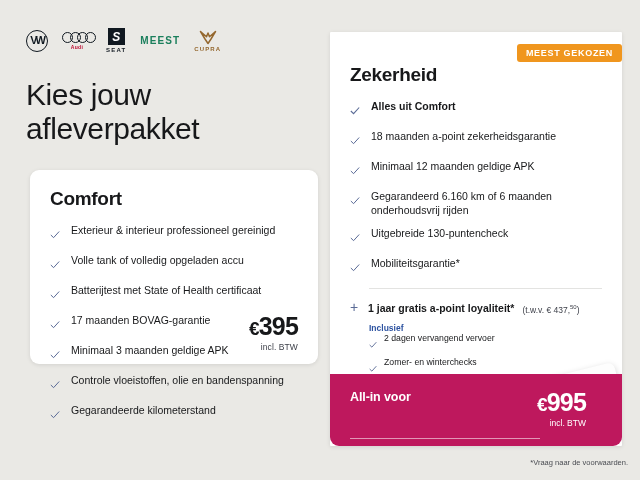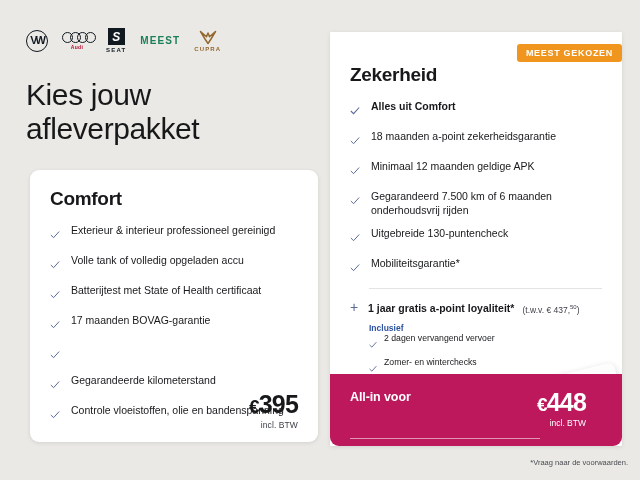--- a/index.html
+++ b/index.html
@@ -58,21 +58,21 @@
 
   
   .headline {
     position: absolute; left: 26px; top: 78px;
     font-size: 30px; line-height: 1.12; font-weight: 400;
     color: #17181a; letter-spacing: -0.4px; max-width: 270px;
   }
 
   
   .comfort-card {
-    position: absolute; left: 30px; top: 170px; width: 288px; height: 272px;
+    position: absolute; left: 30px; top: 170px; width: 288px; height: 194px;
     background: #ffffff; border-radius: 9px;
     box-shadow: 0 1px 4px rgba(0,0,0,.10);
     padding: 18px 20px 14px 20px;
   }
   .comfort-title {
     font-size: 19px; font-weight: 700; color: #17181a;
     letter-spacing: -0.3px; margin-bottom: 13px;
   }
   .feat-list { list-style: none; }
   .feat {
@@ -250,36 +250,37 @@
             </svg>
         </span>
         <span class="txt">17 maanden BOVAG-garantie</span>
       </li>
       <li class="feat">
         <span class="tick">
           <svg viewBox="0 0 12 12" width="10" height="10">
               <path d="M1 6 L4.3 9.2 L11 1.8" fill="none" stroke="#5a6b96" stroke-width="1.2"></path>
             </svg>
         </span>
+        <span class="txt">Minimaal 3 maanden geldige APK</span>
+      </li>
+      <li class="feat">
+        <span class="tick">
+          <svg viewBox="0 0 12 12" width="10" height="10">
+              <path d="M1 6 L4.3 9.2 L11 1.8" fill="none" stroke="#5a6b96" stroke-width="1.2"></path>
+            </svg>
+        </span>
+        <span class="txt">Controle vloeistoffen, olie en bandenspanning</span>
       </li>
       <li class="feat">
         <span class="tick">
           <svg viewBox="0 0 12 12" width="10" height="10">
               <path d="M1 6 L4.3 9.2 L11 1.8" fill="none" stroke="#5a6b96" stroke-width="1.2"></path>
             </svg>
         </span>
         <span class="txt">Gegarandeerde kilometerstand</span>
-      </li>
-      <li class="feat">
-        <span class="tick">
-          <svg viewBox="0 0 12 12" width="10" height="10">
-              <path d="M1 6 L4.3 9.2 L11 1.8" fill="none" stroke="#5a6b96" stroke-width="1.2"></path>
-            </svg>
-        </span>
-        <span class="txt">Controle vloeistoffen, olie en bandenspanning</span>
       </li>
     </ul>
     <div class="price-block">
       <div class="price-main">
         <span class="cur">€</span><span>395</span>
       </div>
       <div class="price-sub">incl. BTW</div>
     </div>
   </div>
 
@@ -312,21 +313,21 @@
               </svg>
           </span>
           <span class="txt">Minimaal 12 maanden geldige APK</span>
         </li>
         <li class="feat">
           <span class="tick">
             <svg viewBox="0 0 12 12" width="10" height="10">
                 <path d="M1 6 L4.3 9.2 L11 1.8" fill="none" stroke="#5a6b96" stroke-width="1.2"></path>
               </svg>
           </span>
-          <span class="txt">Gegarandeerd 7.500 km of 6 maanden onderhoudsvrij rijden</span>
+          <span class="txt">Gegarandeerd 6.160 km of 6 maanden onderhoudsvrij rijden</span>
         </li>
         <li class="feat">
           <span class="tick">
             <svg viewBox="0 0 12 12" width="10" height="10">
                 <path d="M1 6 L4.3 9.2 L11 1.8" fill="none" stroke="#5a6b96" stroke-width="1.2"></path>
               </svg>
           </span>
           <span class="txt">Uitgebreide 130-puntencheck</span>
         </li>
         <li class="feat">
@@ -402,21 +403,21 @@
           </div>
         </div>
       </div>
     </div>
 
     <div class="zeker-footer">
       <div class="zf-row">
         <div class="zf-label">All-in voor</div>
         <div>
           <div class="zf-price">
-            <span class="cur">€</span><span>448</span>
+            <span class="cur">€</span><span>995</span>
           </div>
           <div class="zf-sub">incl. BTW</div>
         </div>
       </div>
       <div class="zf-rule"></div>
     </div>
   </div>
 
   <div class="disclaimer">*Vraag naar de voorwaarden.</div>
 </div>

